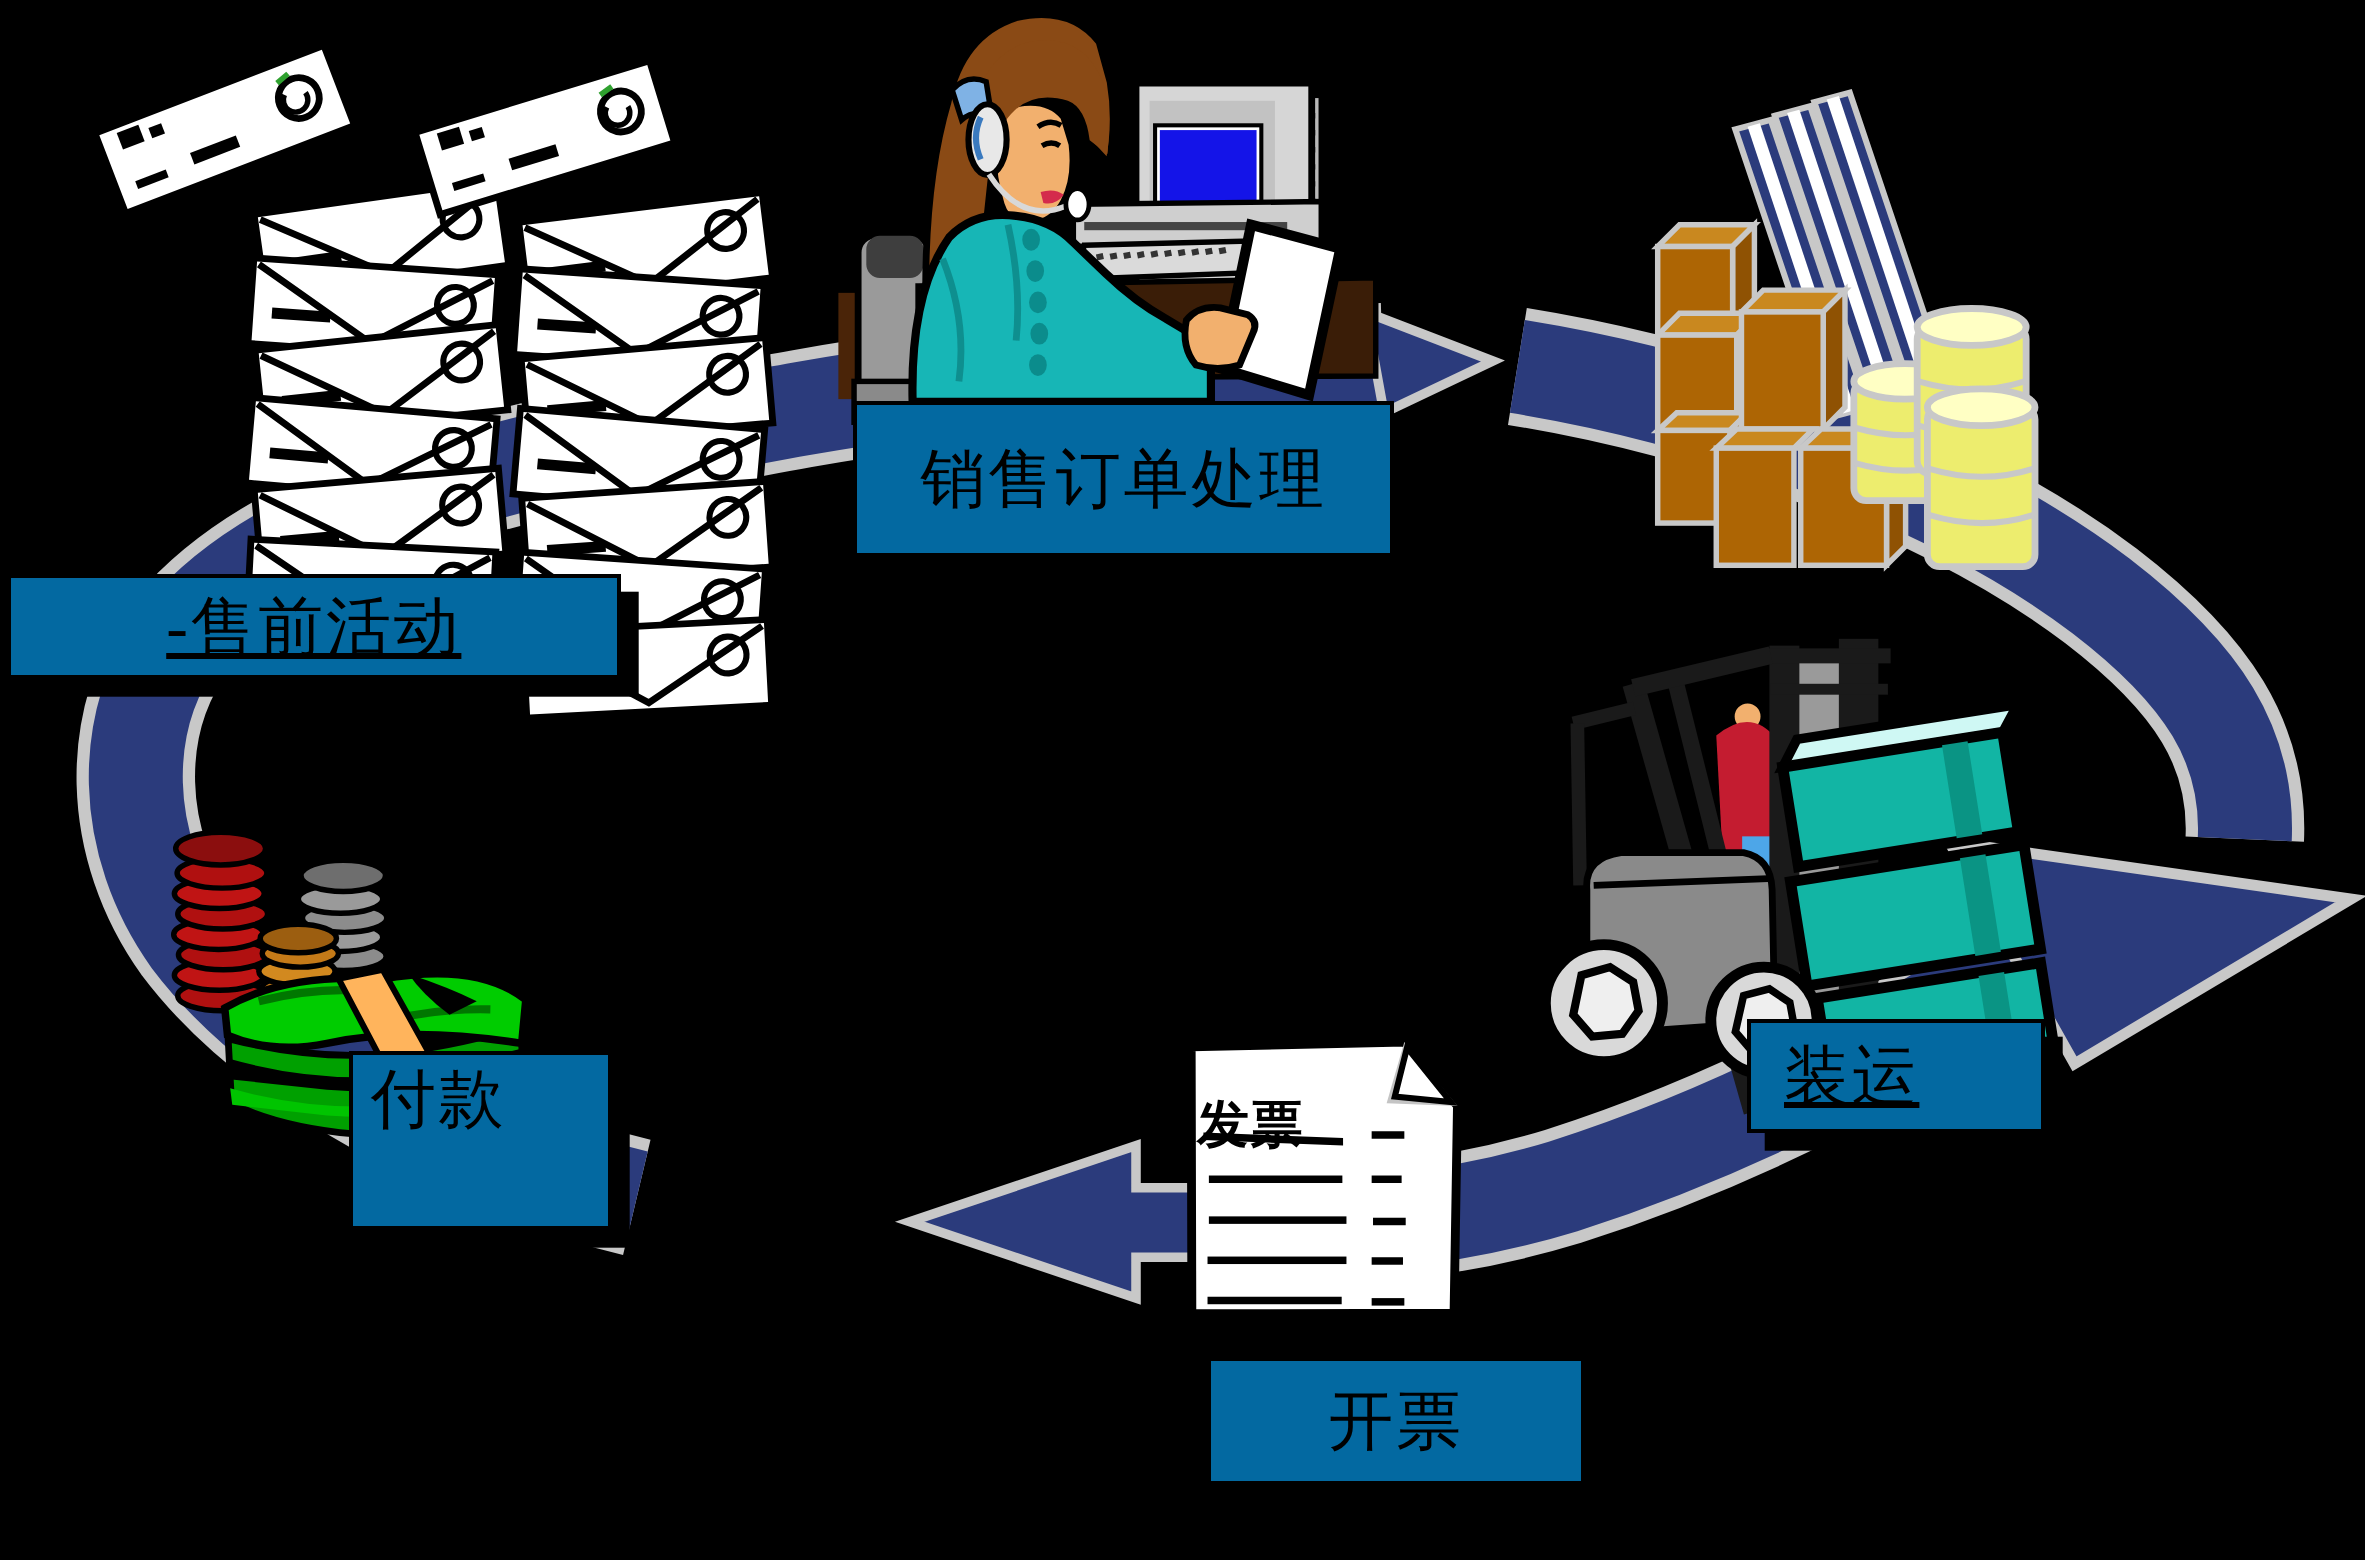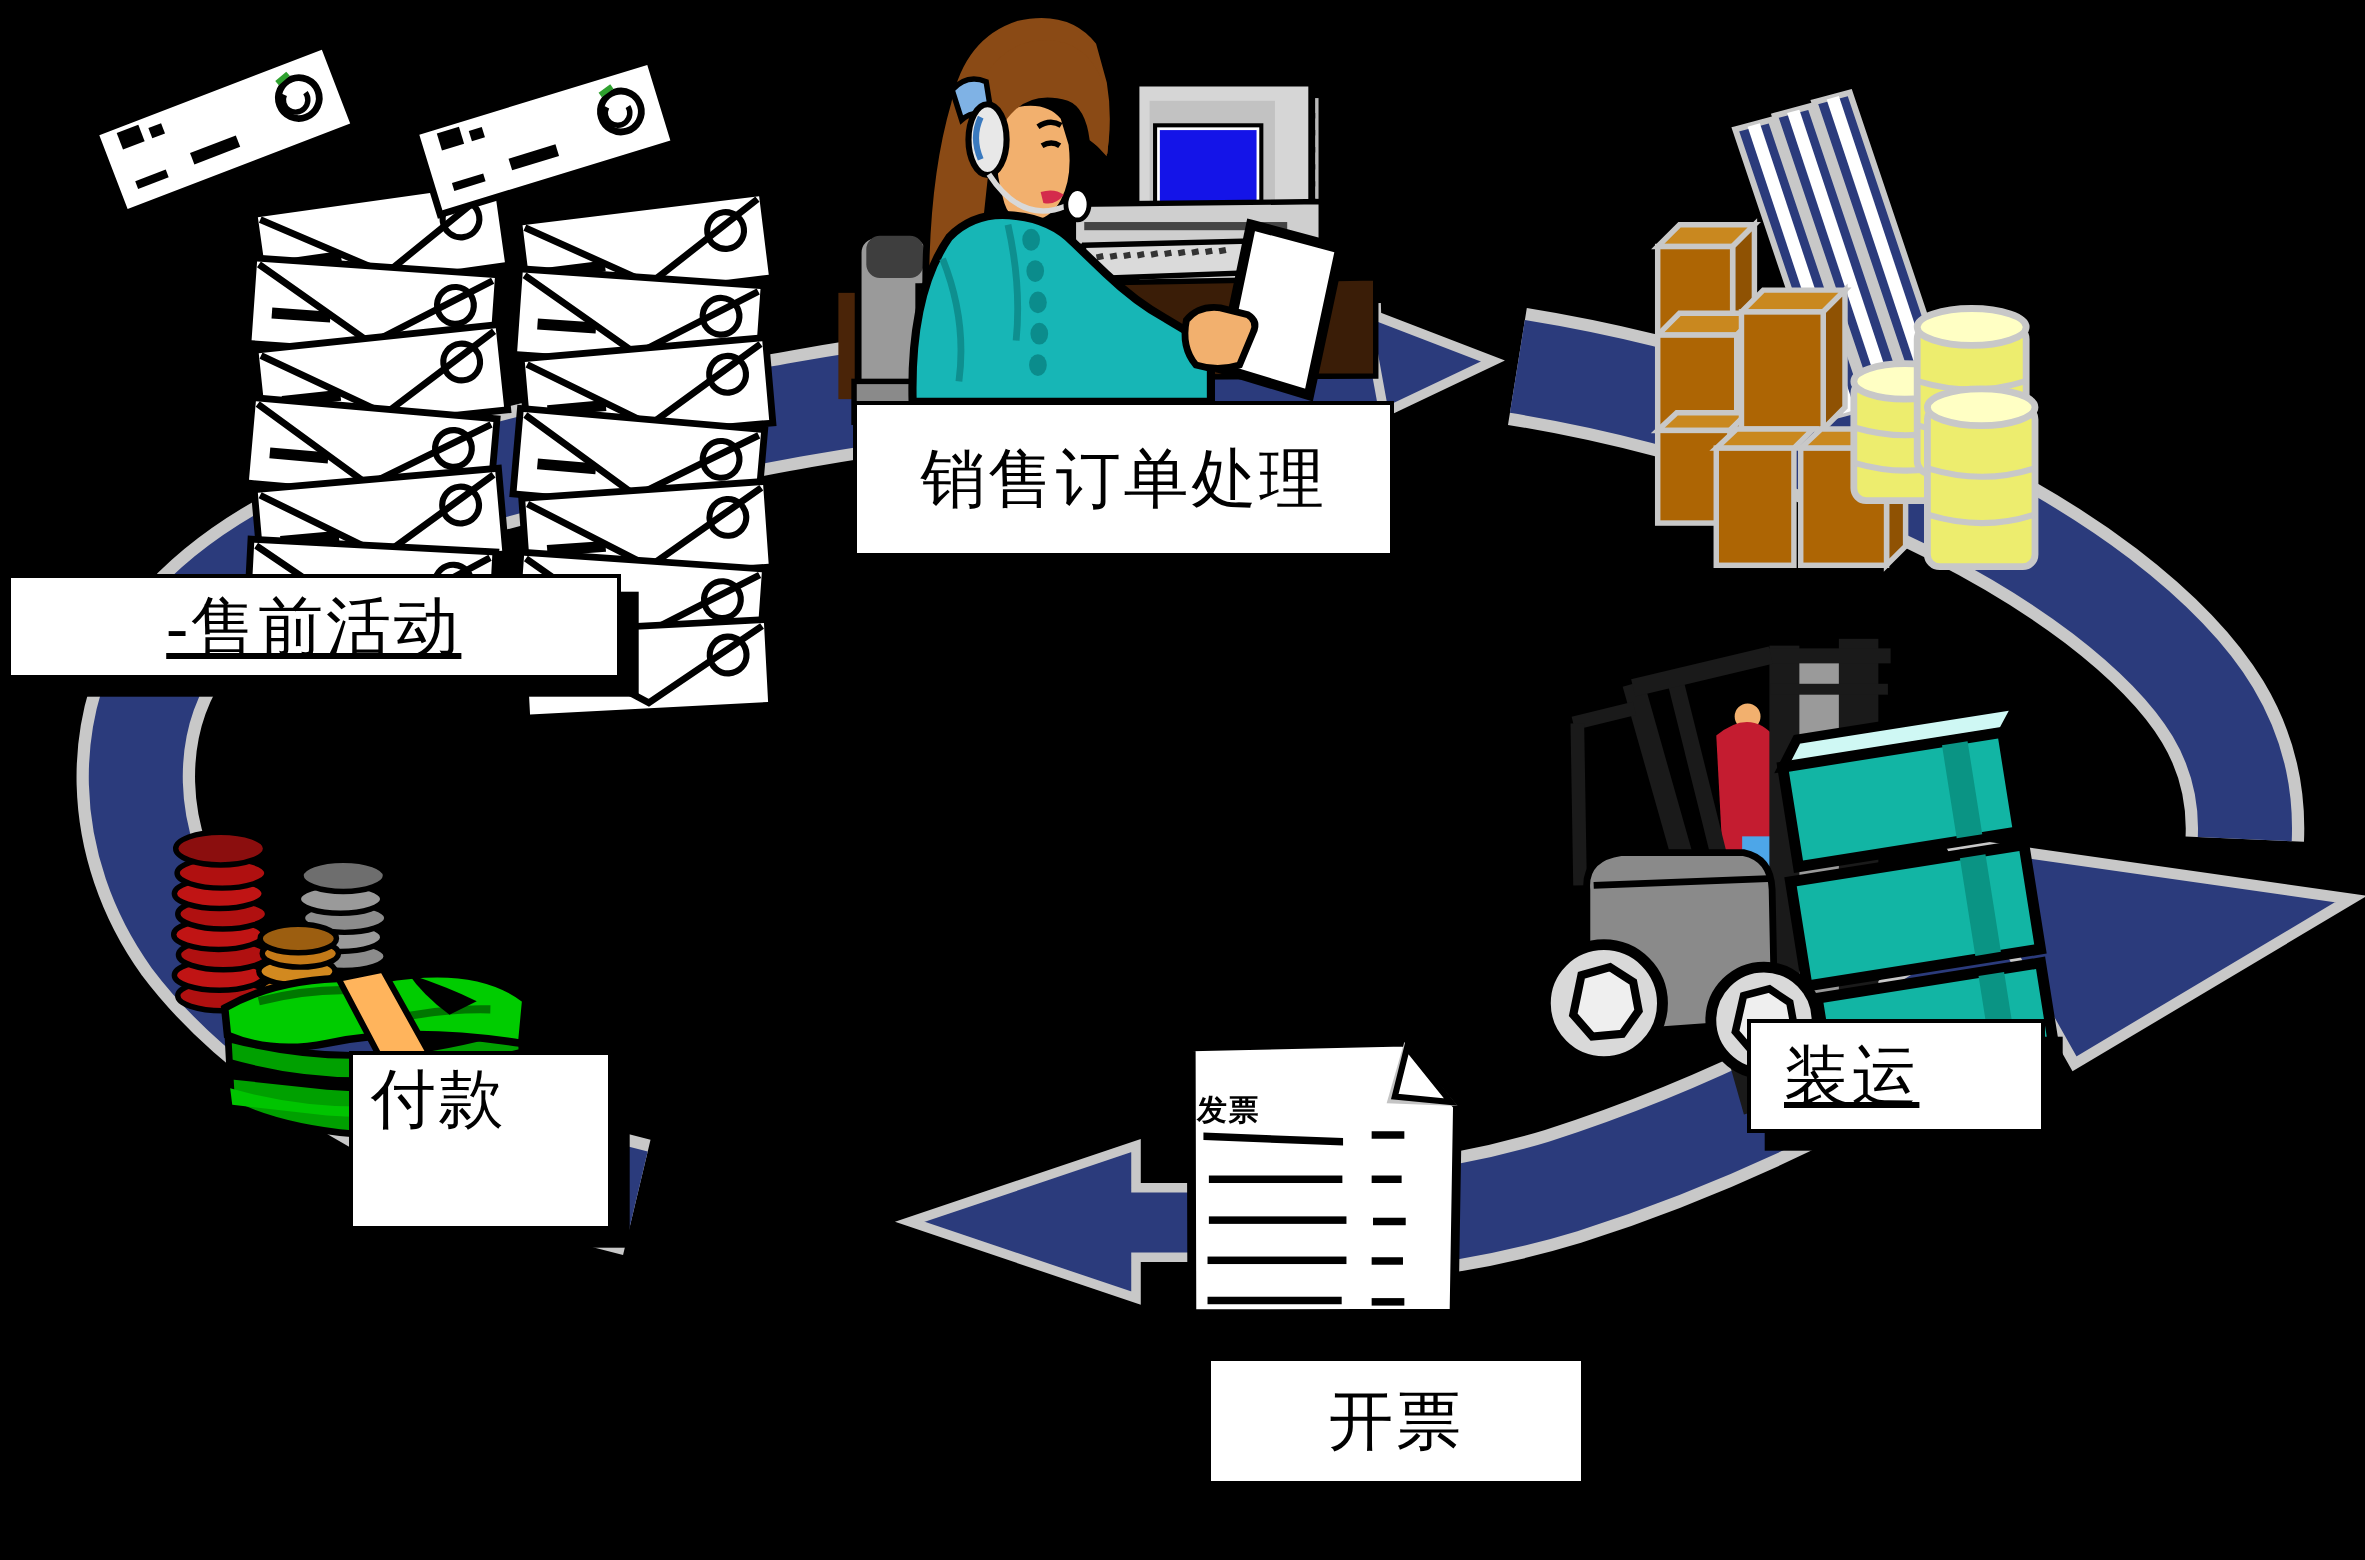--- a/index.html
+++ b/index.html
@@ -1,23 +1,23 @@
 <!DOCTYPE html>
 <html style="font-size:11px"><head>
 <meta charset="utf-8">
 <style>
   html,body{margin:0;padding:0;background:#000;}
   #stage{position:relative;width:2366px;height:1561px;background:#000;overflow:hidden;
          font-family:"Liberation Serif","DejaVu Serif",serif;}
   #scene{position:absolute;left:0;top:0;}
-  .label{position:absolute;background:#ffffff;border:4.1px solid #000;box-shadow:17.7px 17.7px 0 #000;
+  .label{position:absolute;background:#0369a1;border:4.1px solid #000;box-shadow:17.7px 17.7px 0 #000;
          color:#000;display:flex;align-items:center;justify-content:center;
          font-size:65px;font-weight:400;letter-spacing:2.7px;box-sizing:border-box;}
   .label span{white-space:nowrap;}
-  #invoice-title{position:absolute;left:1197px;top:1090px;font-size:30px;font-weight:bold;color:#000;
+  #invoice-title{position:absolute;left:1197px;top:1090px;font-size:52px;font-weight:bold;color:#000;
          letter-spacing:1.4px;}
 </style>
 </head>
 <body>
 
 <div id="stage">
 <svg id="scene" width="2366" height="1561" viewBox="0 0 3474 2292">
   <defs>
     <g id="env">
       <rect x="-180" y="-63" width="360" height="126" fill="#ffffff" stroke="#000" stroke-width="10"></rect>

